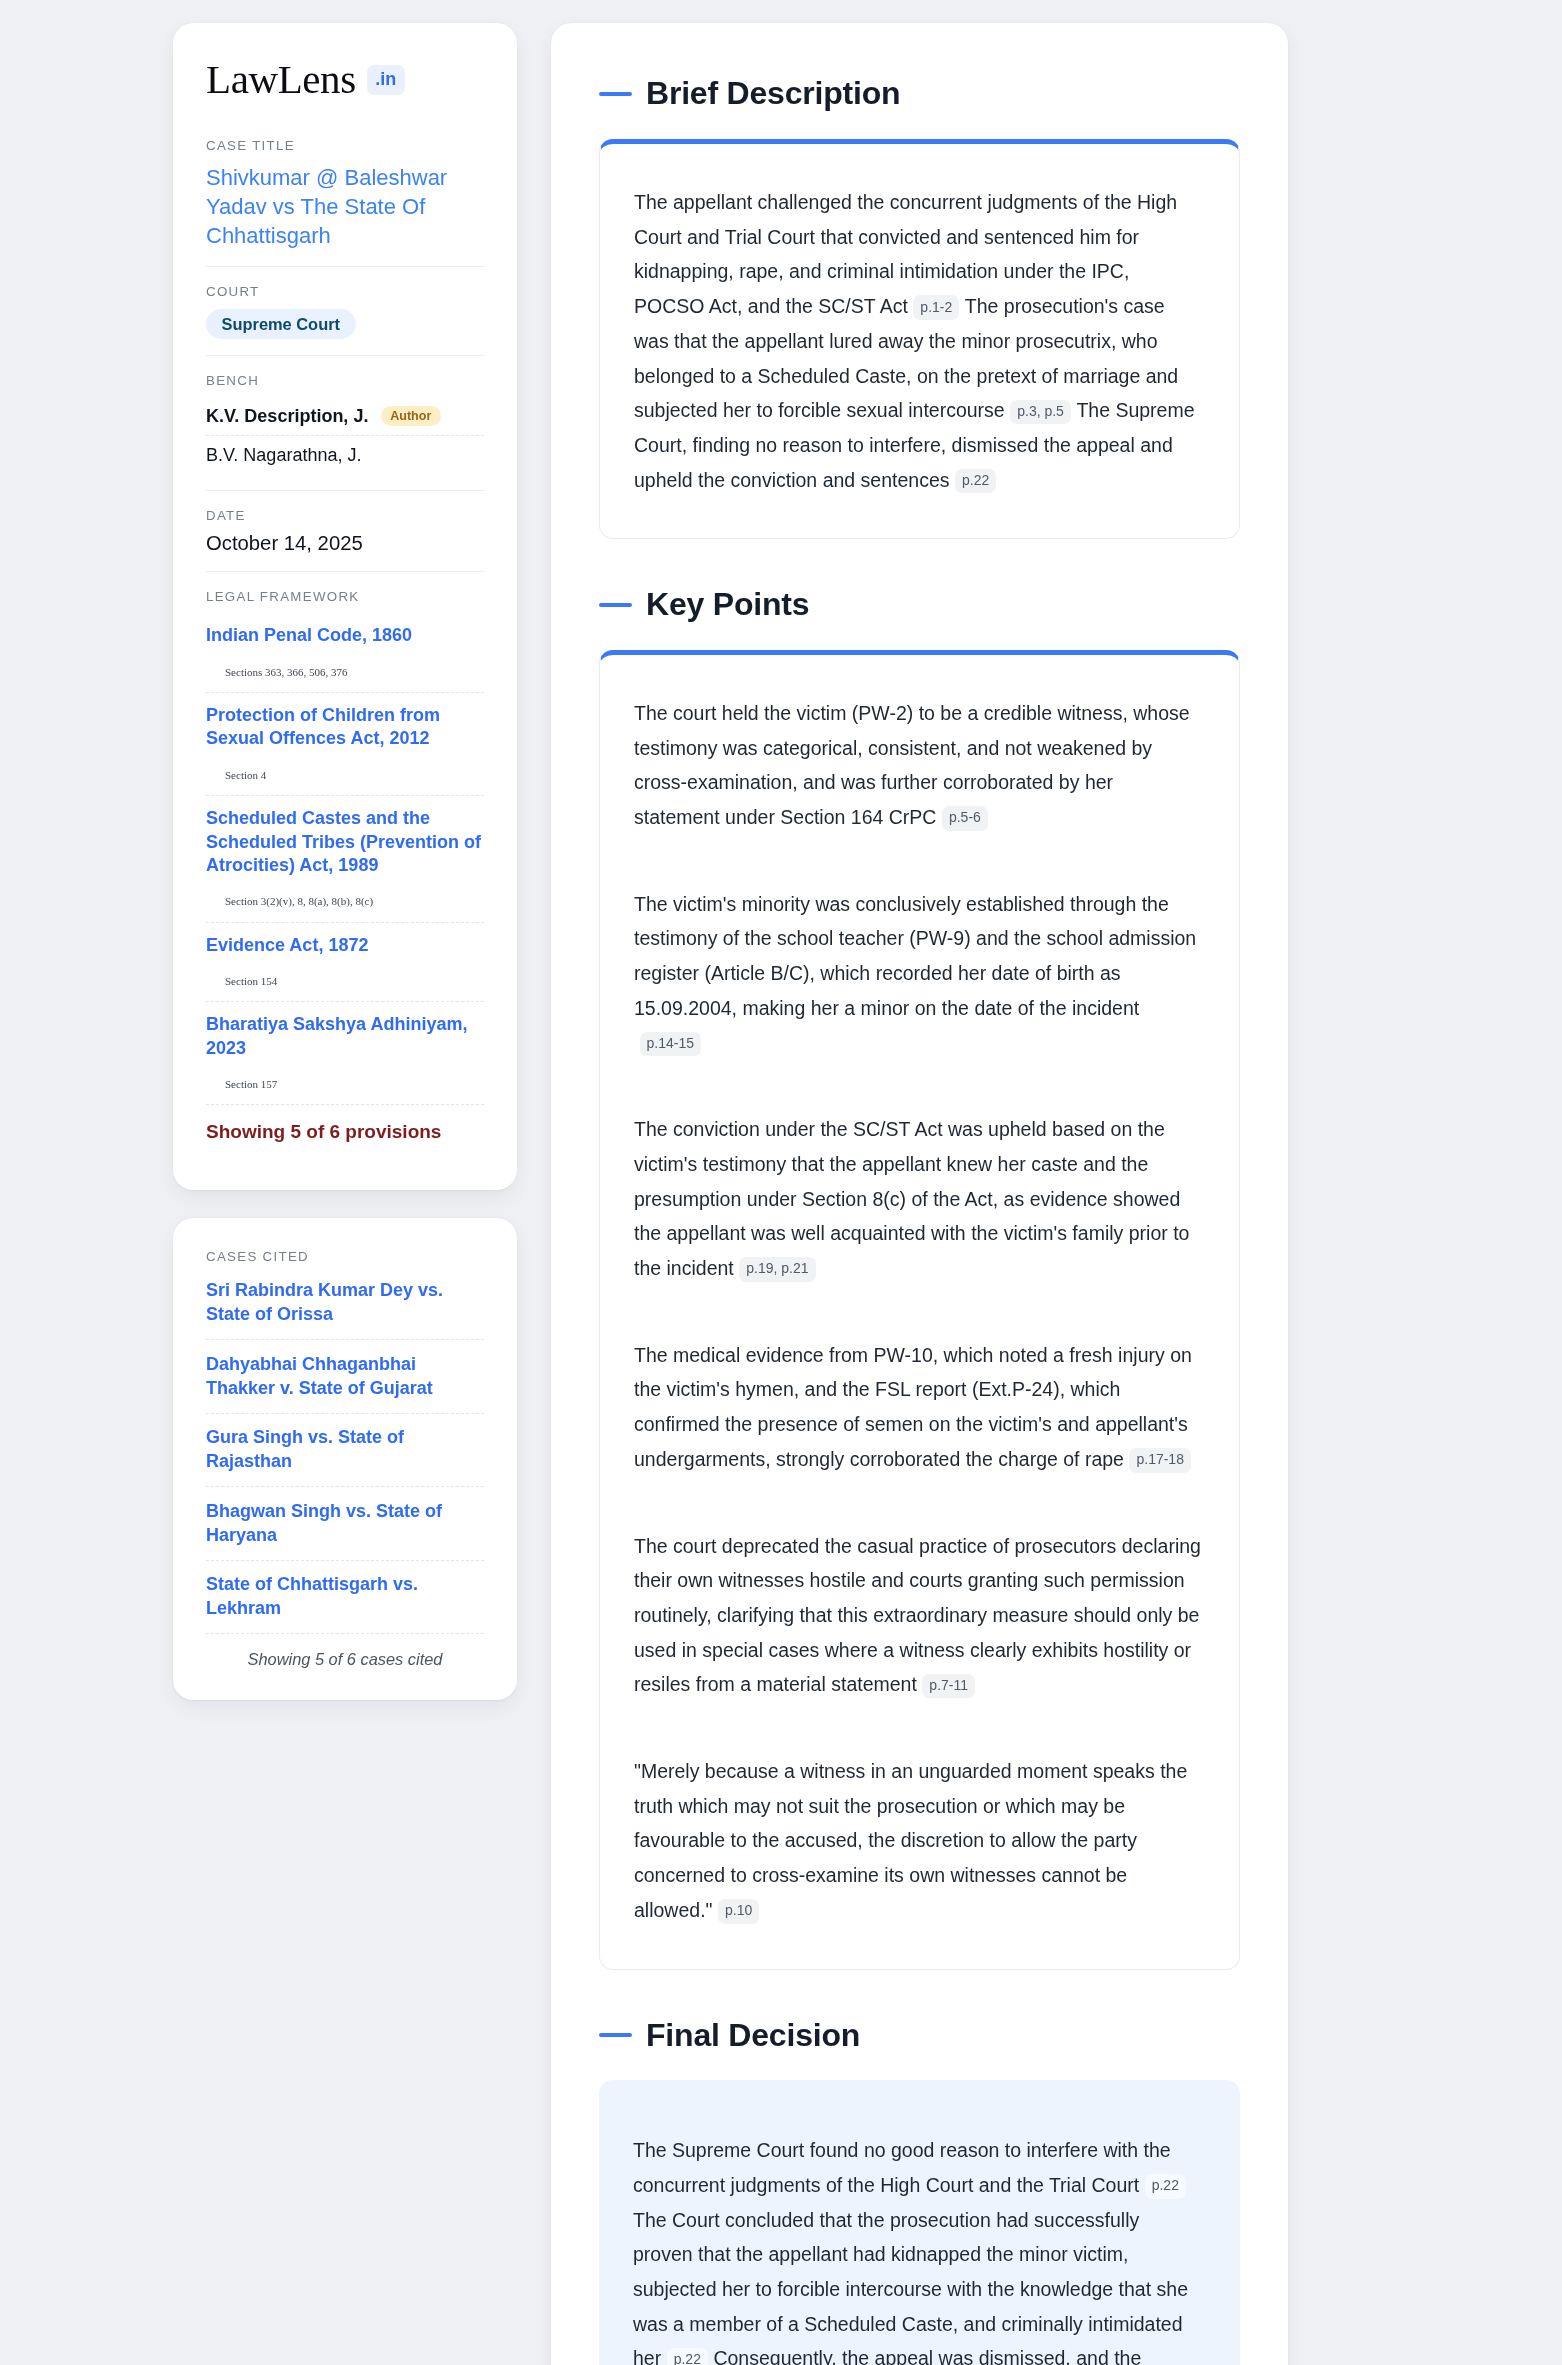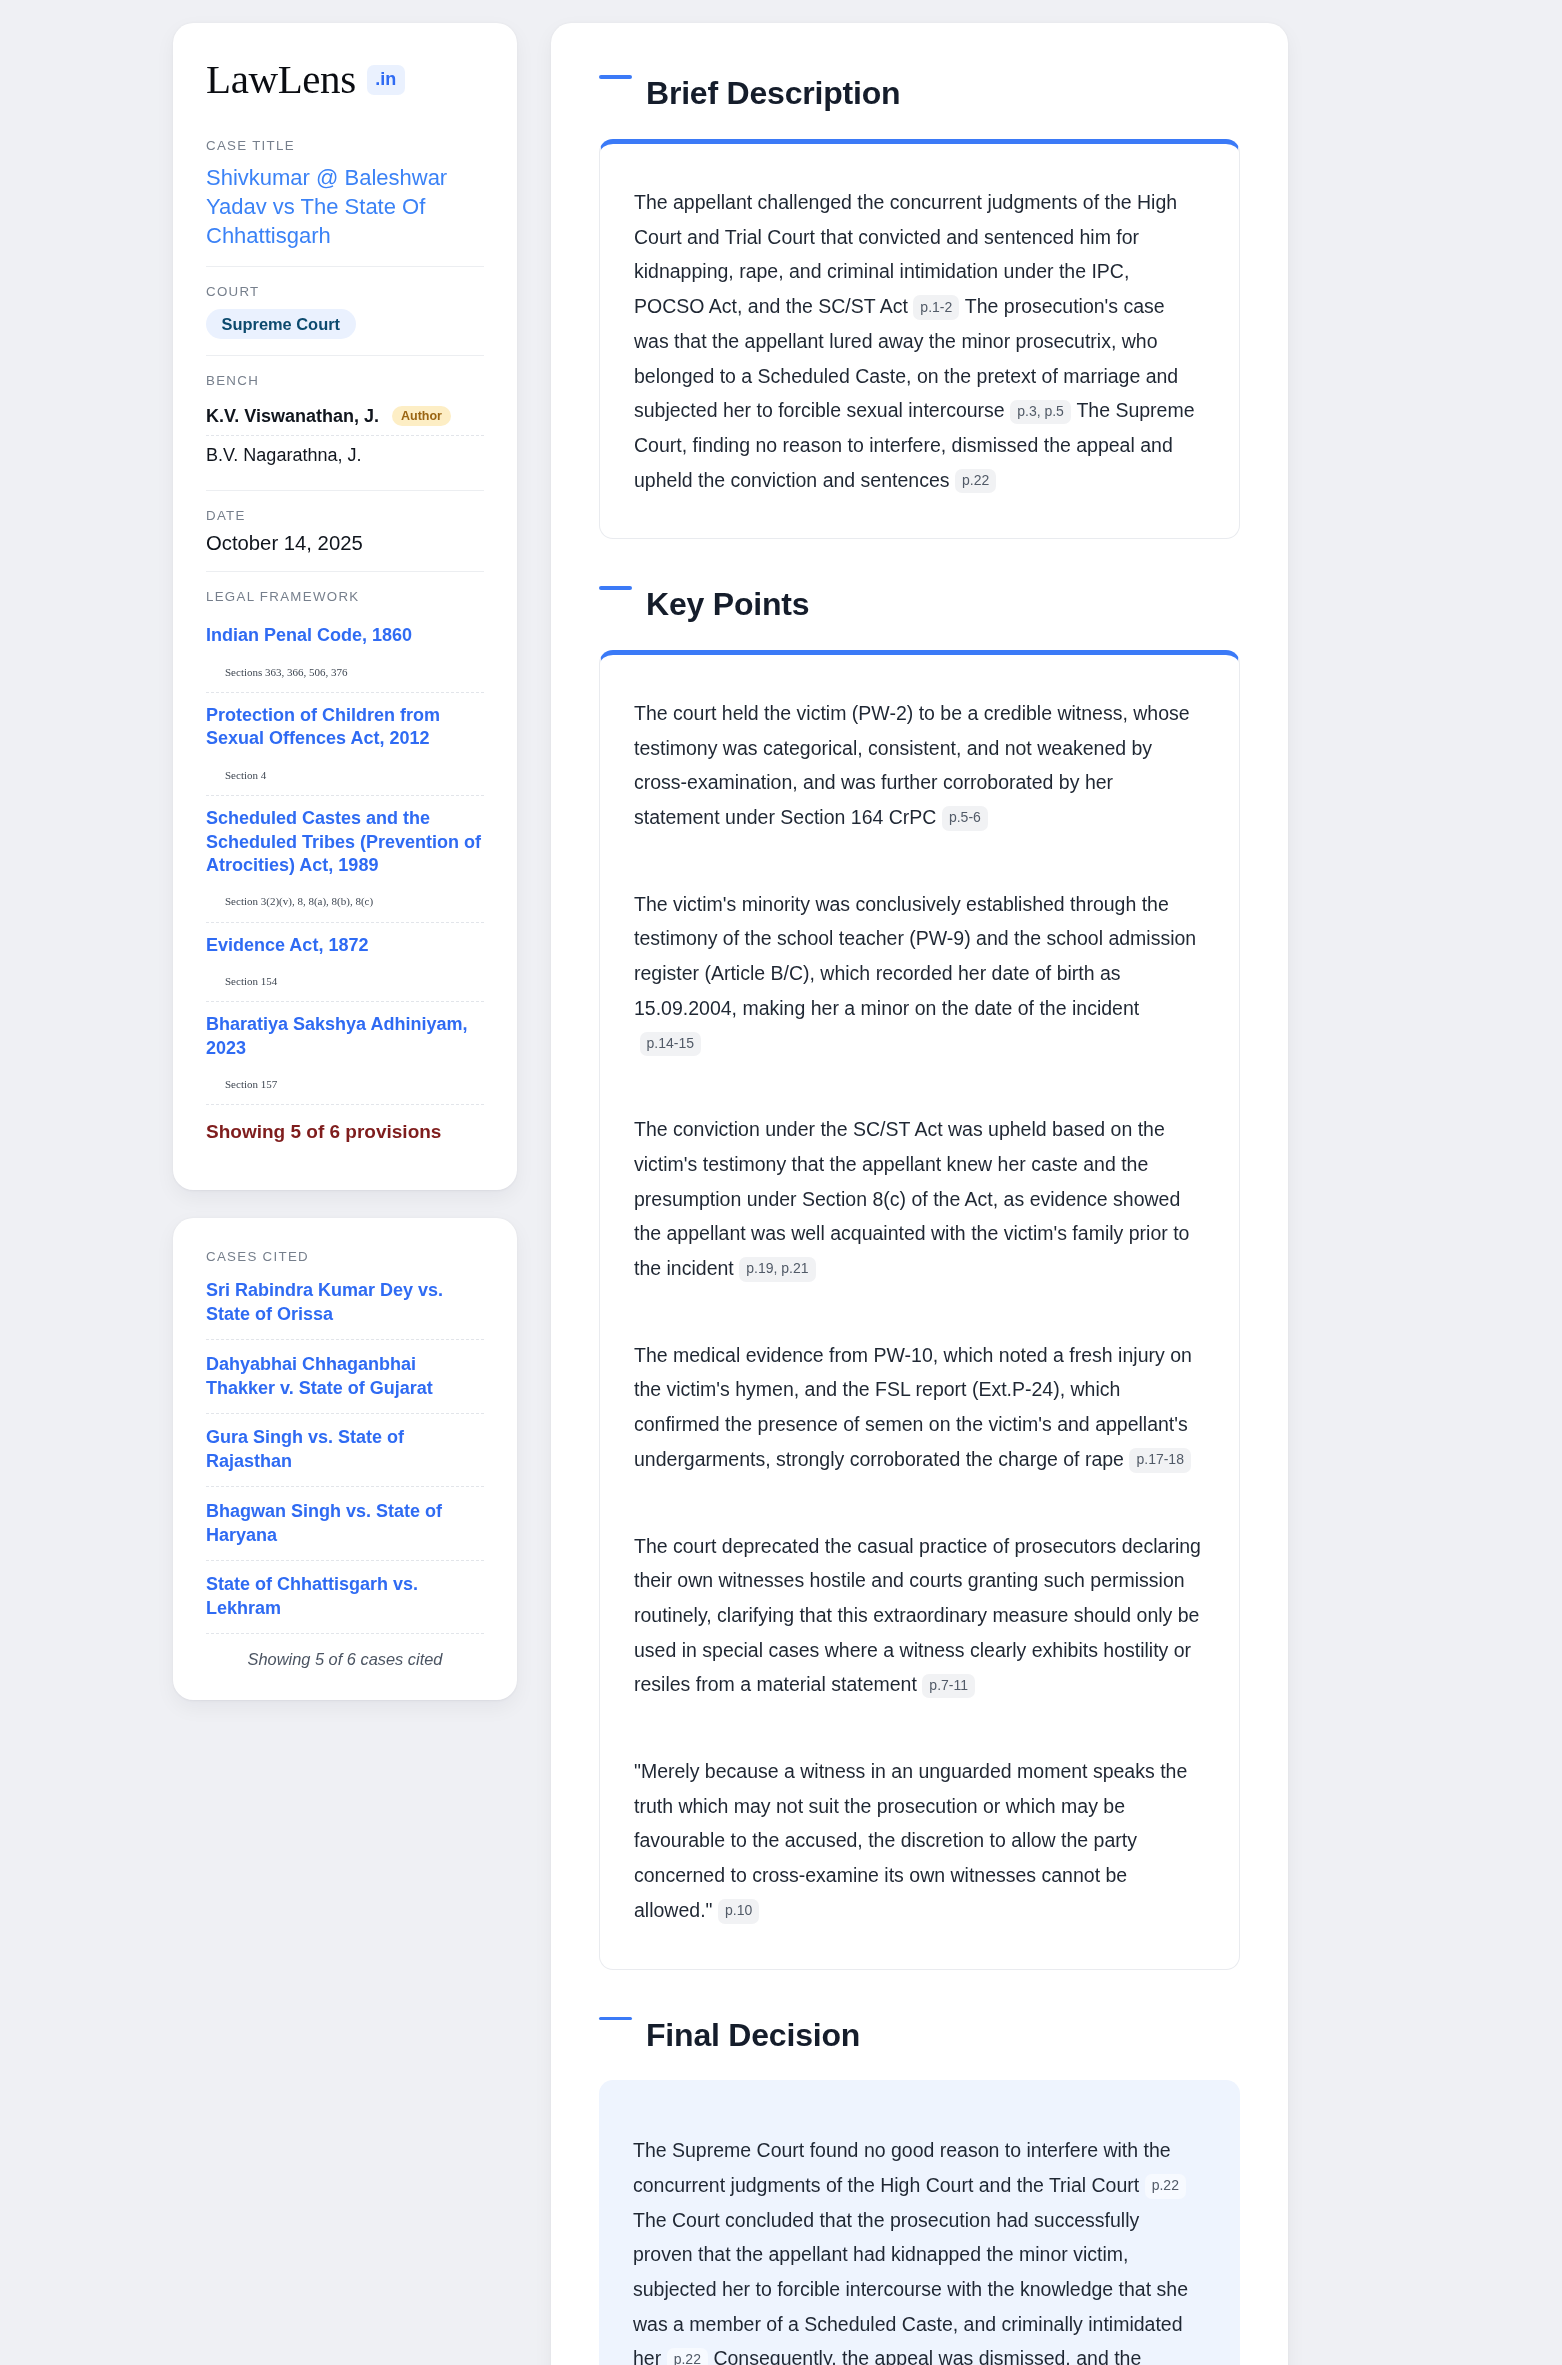--- a/index.html
+++ b/index.html
@@ -175,21 +175,21 @@
     border-radius: 20.3px;
     box-shadow: 0 0.8px 2.3px rgba(16,24,40,.05), 0 7.8px 20.3px rgba(16,24,40,.05);
     padding: 52px 48px 70px 48px;
     min-height: 2318px;
   }
 
   .section + .section { margin-top: 47px; }
 
   .section-head {
     display: flex;
-    align-items: flex-start;
+    align-items: center;
     gap: 14px;
     margin-bottom: 26.6px;
   }
   .head-dash {
     width: 33px;
     height: 3.9px;
     border-radius: 2.3px;
     background: #3b7af7;
     flex: 0 0 33px;
   }
@@ -271,21 +271,21 @@
 
       <div class="field">
         <div class="field-label">COURT</div>
         <span class="court-chip">Supreme Court</span>
       </div>
 
       <div class="field">
         <div class="field-label">BENCH</div>
         <div>
           <div class="judge-row author">
-            <span class="judge-name">K.V. Viswanathan, J.</span>
+            <span class="judge-name">K.V. Description, J.</span>
             <span class="author-badge">Author</span>
           </div>
           <div class="judge-row">
             <span class="judge-name">B.V. Nagarathna, J.</span>
           </div>
         </div>
       </div>
 
       <div class="field">
         <div class="field-label">DATE</div>

